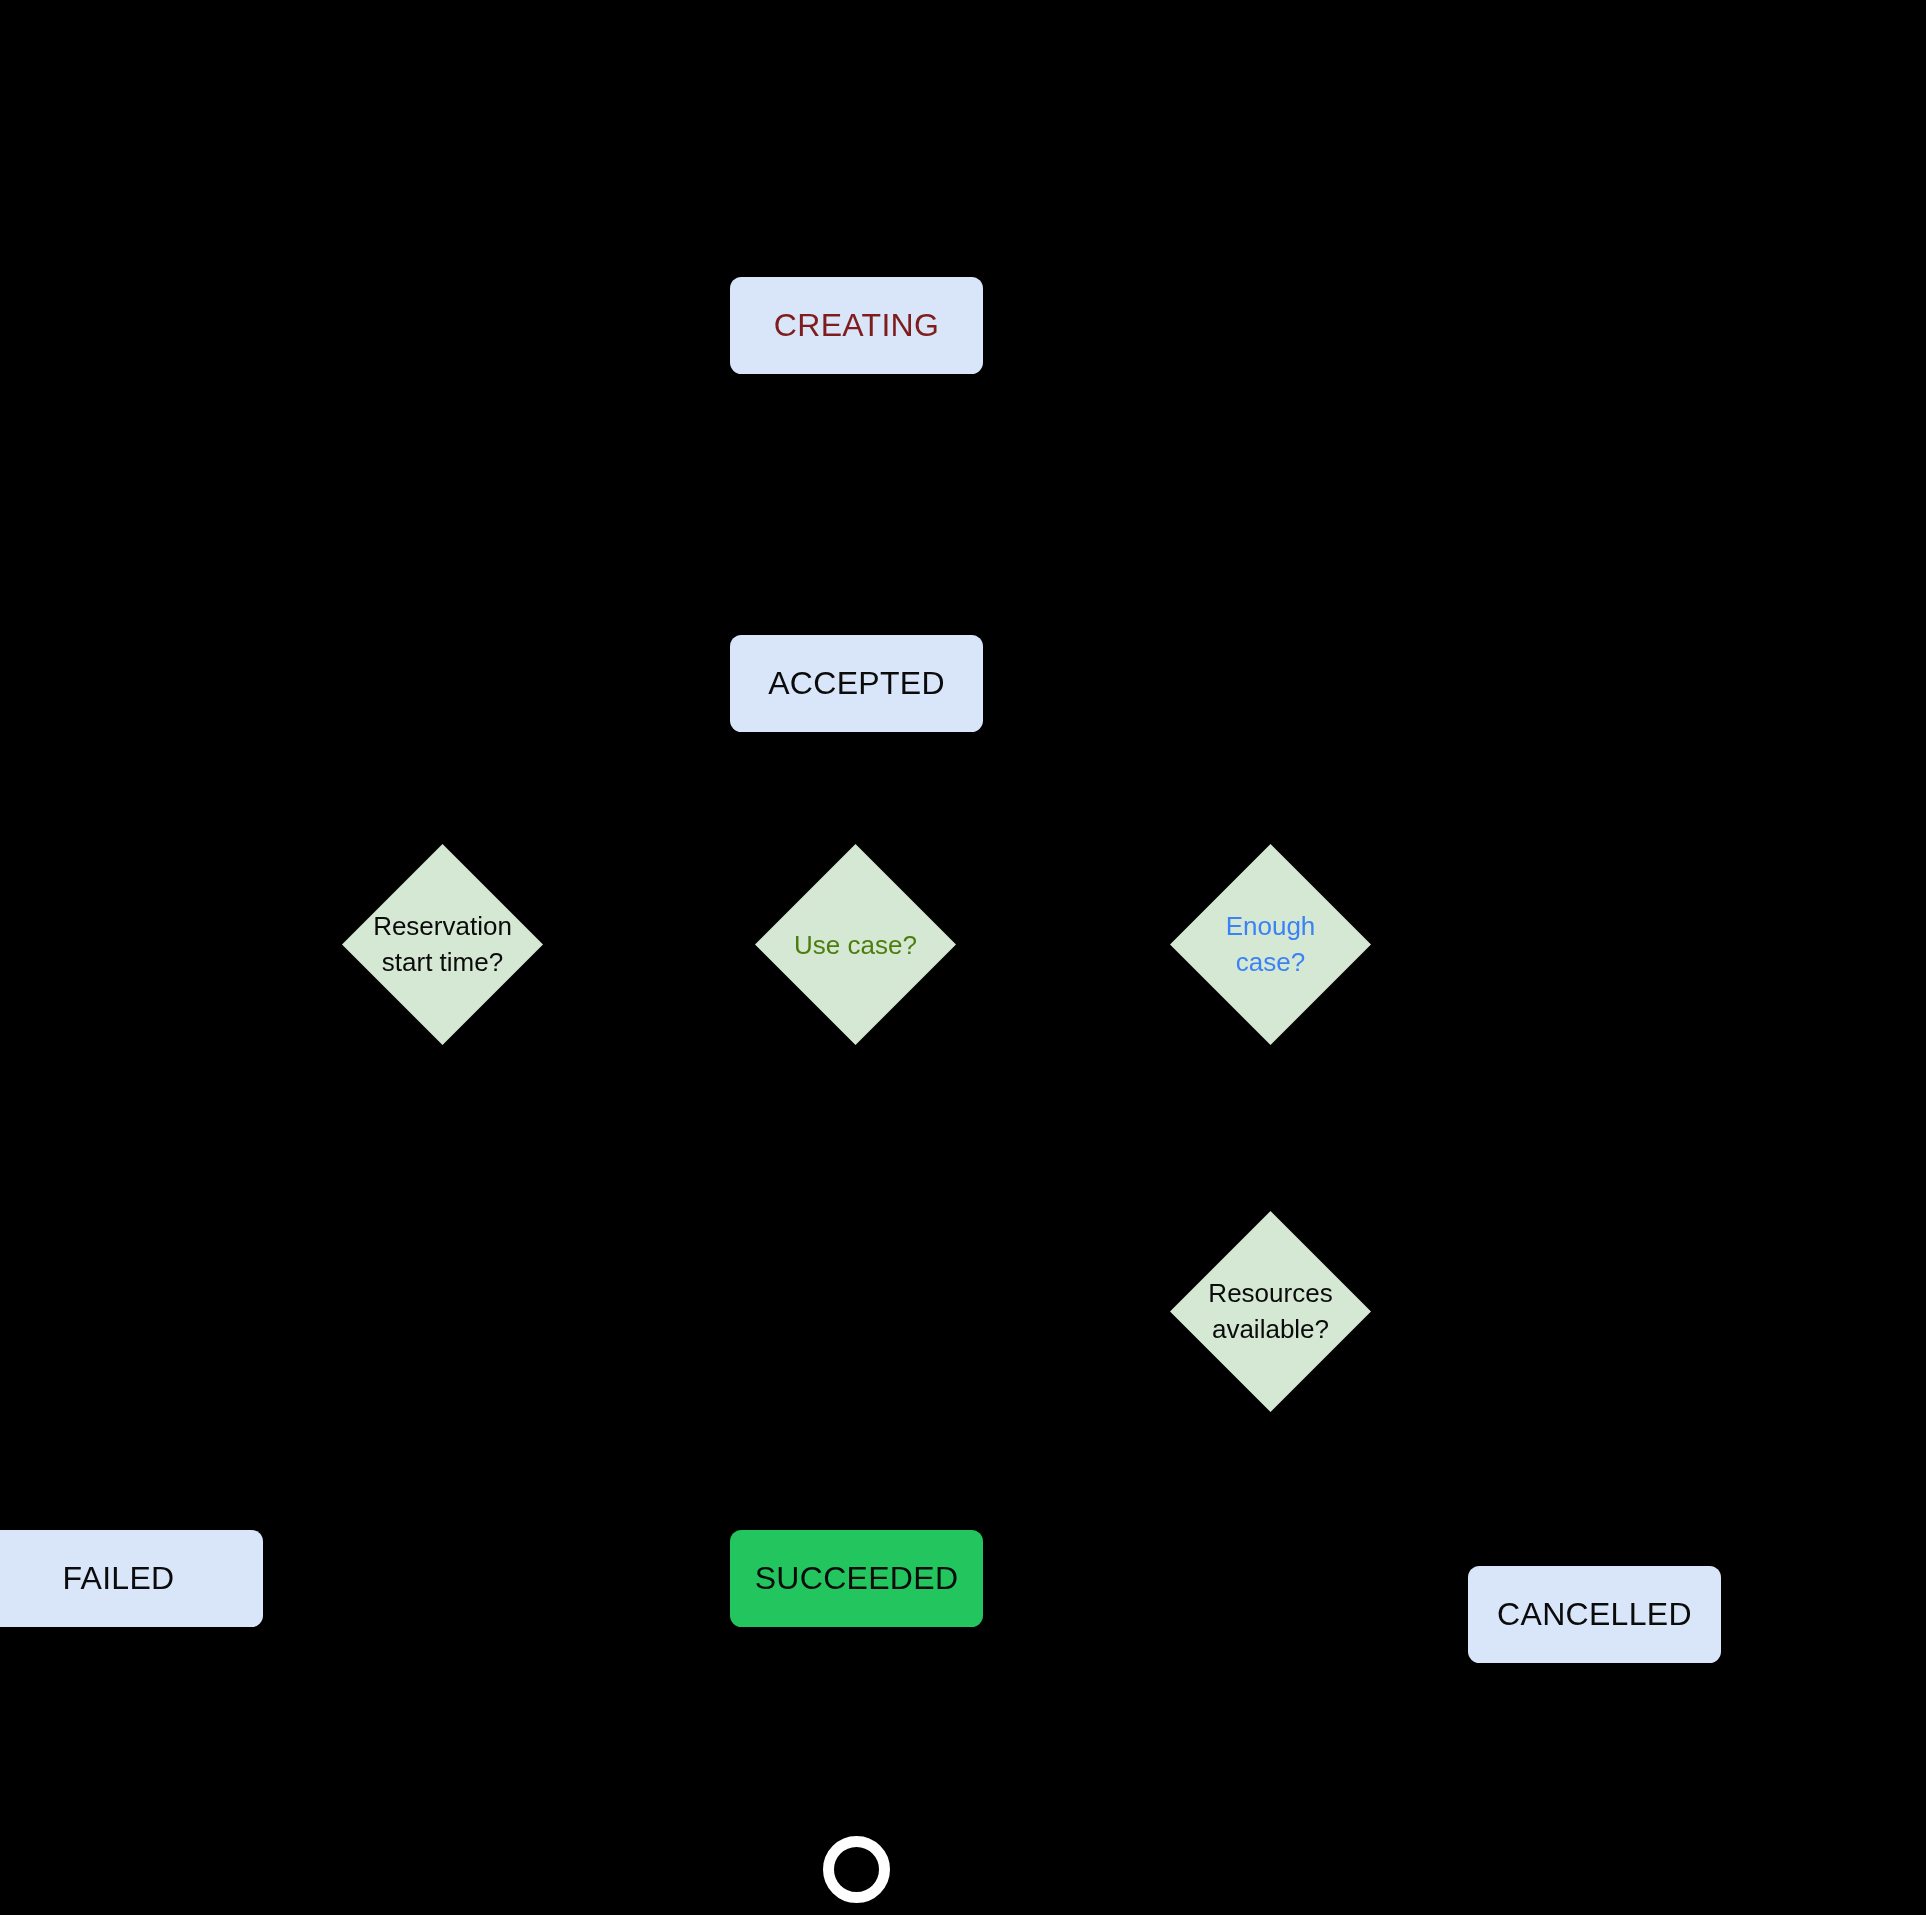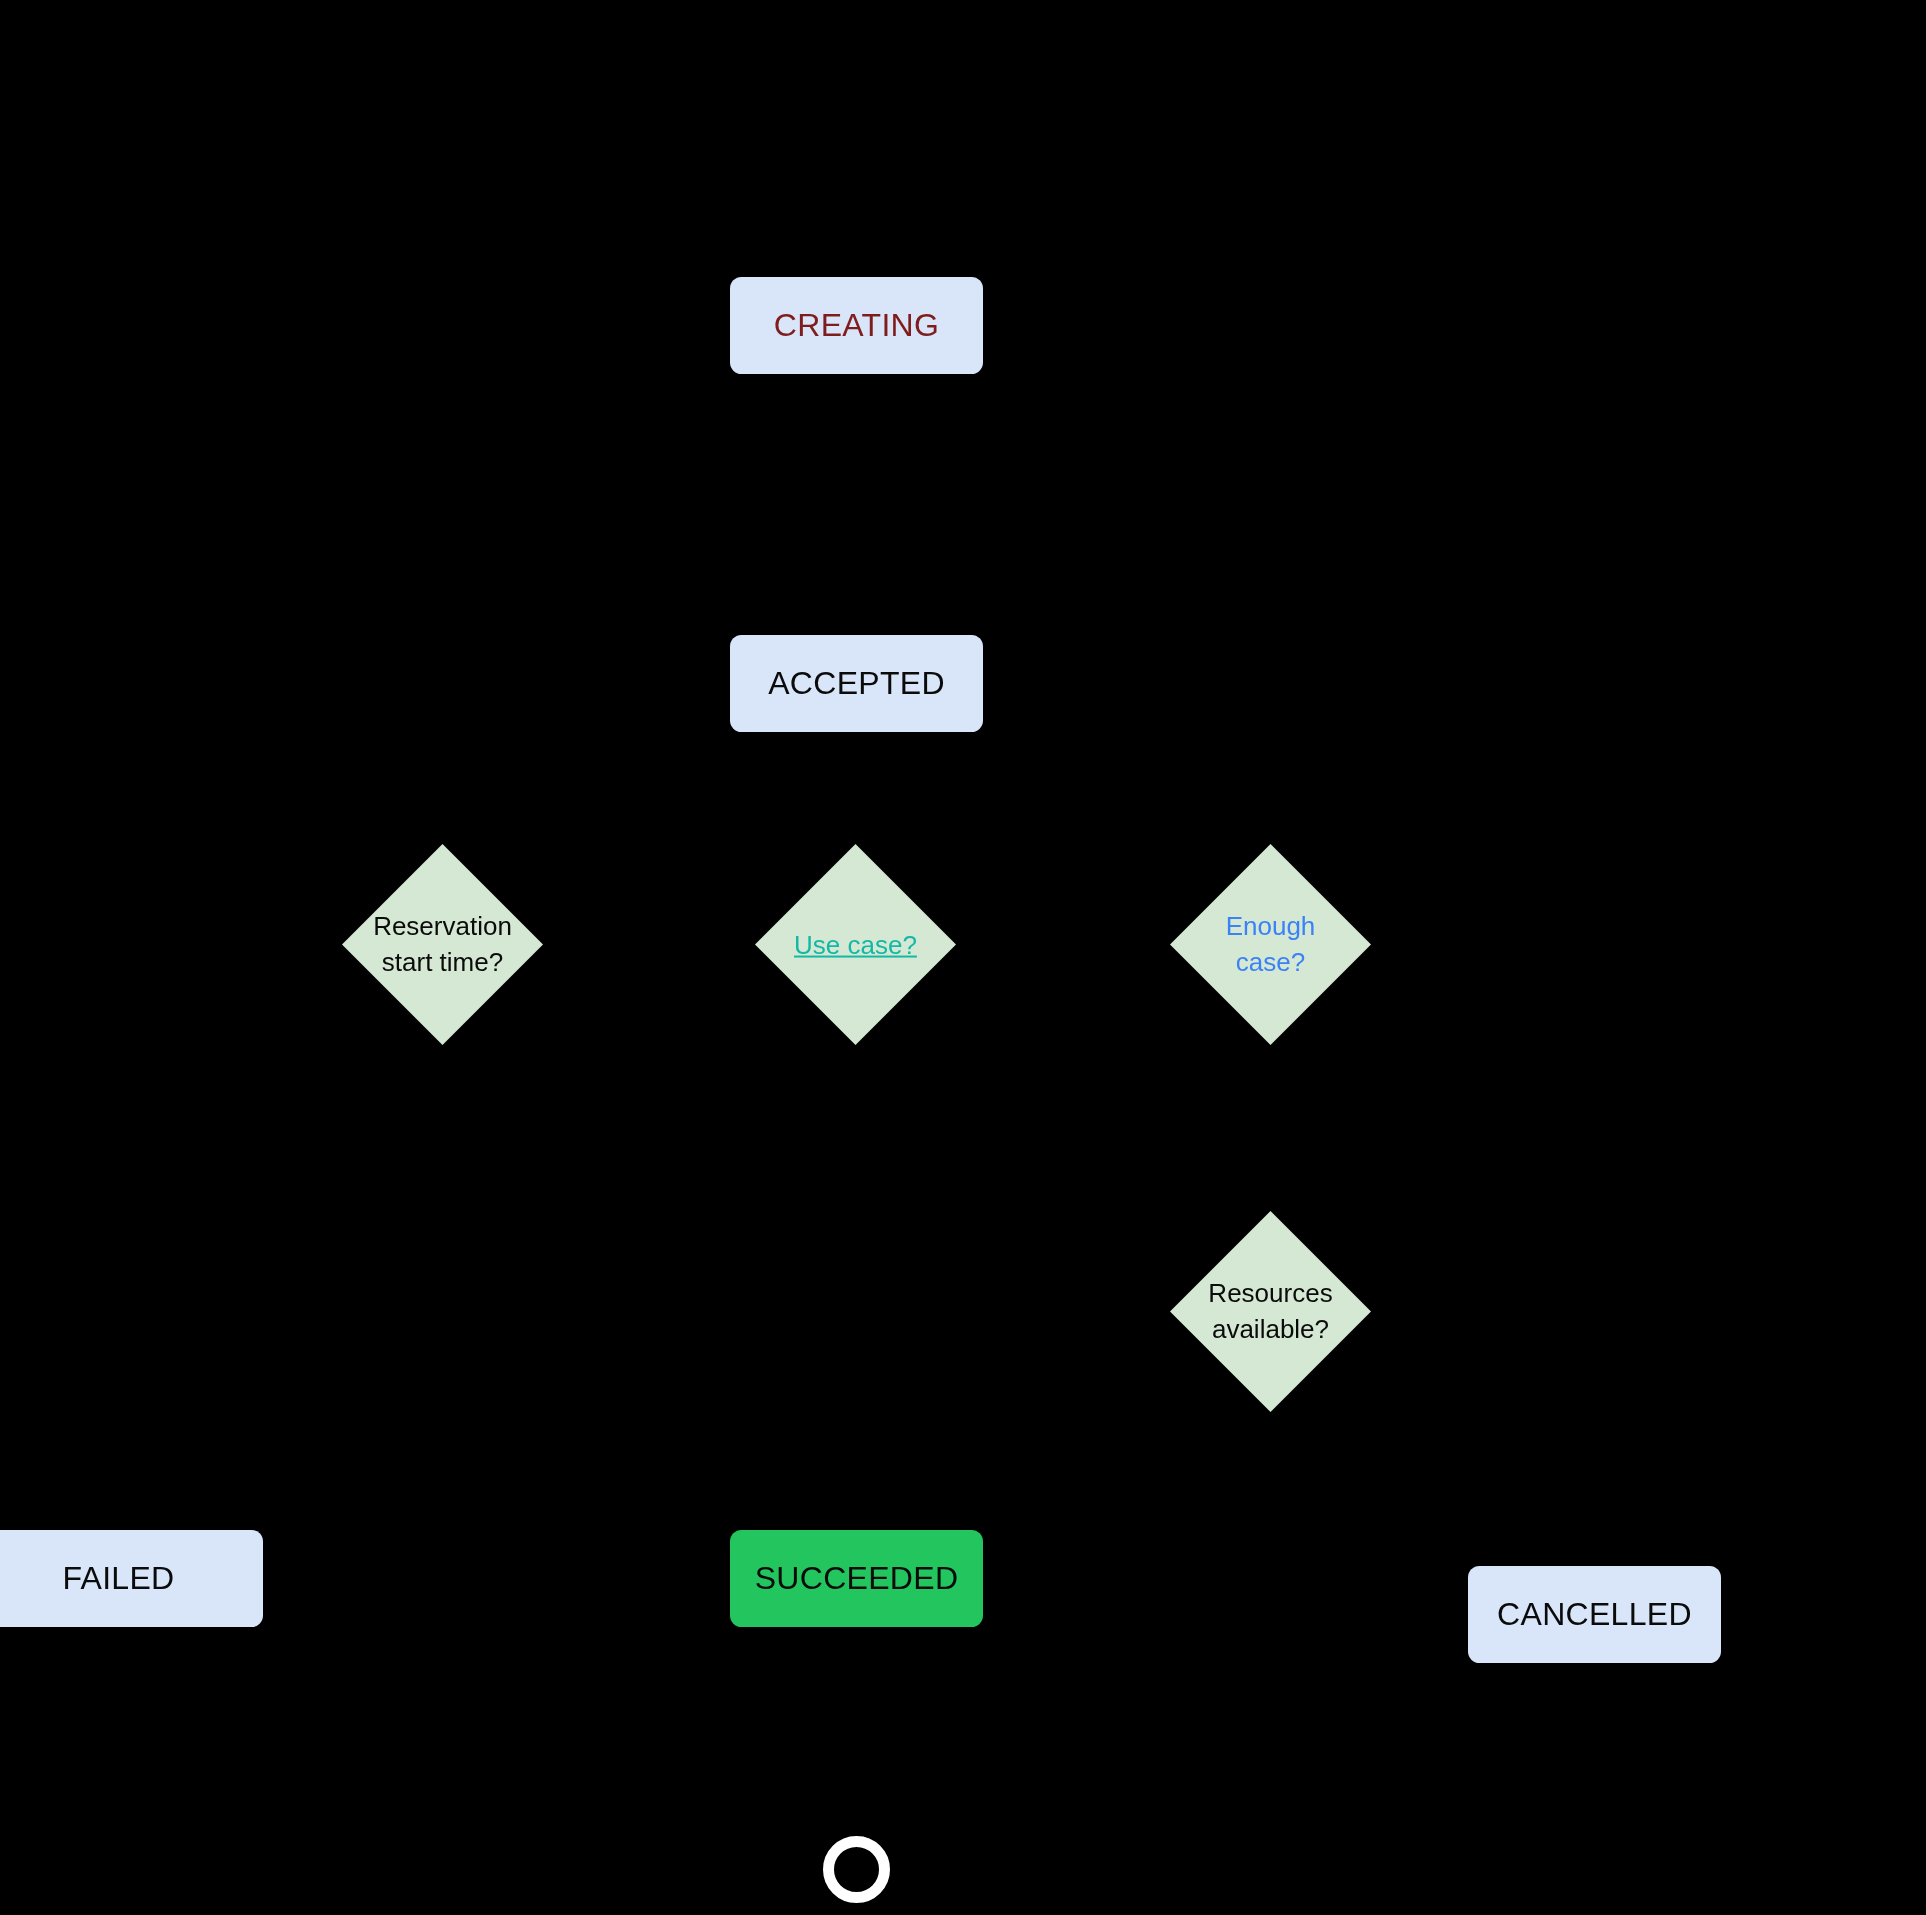--- a/index.html
+++ b/index.html
@@ -120,21 +120,21 @@
   <div class="decision" id="decision-reservation-start-time" style="left: 342px; top: 844px; width: 201px; height: 201px;">
     <div class="diamond-shape" style="background: rgb(213, 232, 212);"></div>
     <div class="diamond-label" style="color: rgb(11, 11, 11);">
       <span>Reservation</span><br>
       <span>start time?</span>
     </div>
   </div>
 
   <div class="decision" id="decision-use-case" style="left: 755px; top: 844px; width: 201px; height: 201px;">
     <div class="diamond-shape" style="background: rgb(213, 232, 212);"></div>
-    <div class="diamond-label" style="color: #14b8a6; text-decoration: underline;">
+    <div class="diamond-label" style="color: #4d7c0f;">
       <span>Use case?</span>
     </div>
   </div>
 
   <div class="decision" id="decision-enough-quota" style="left: 1170px; top: 844px; width: 201px; height: 201px;">
     <div class="diamond-shape" style="background: rgb(213, 232, 212);"></div>
     <div class="diamond-label" style="color: #3b82f6;">
       <span>Enough</span><br>
       <span>case?</span>
     </div>

